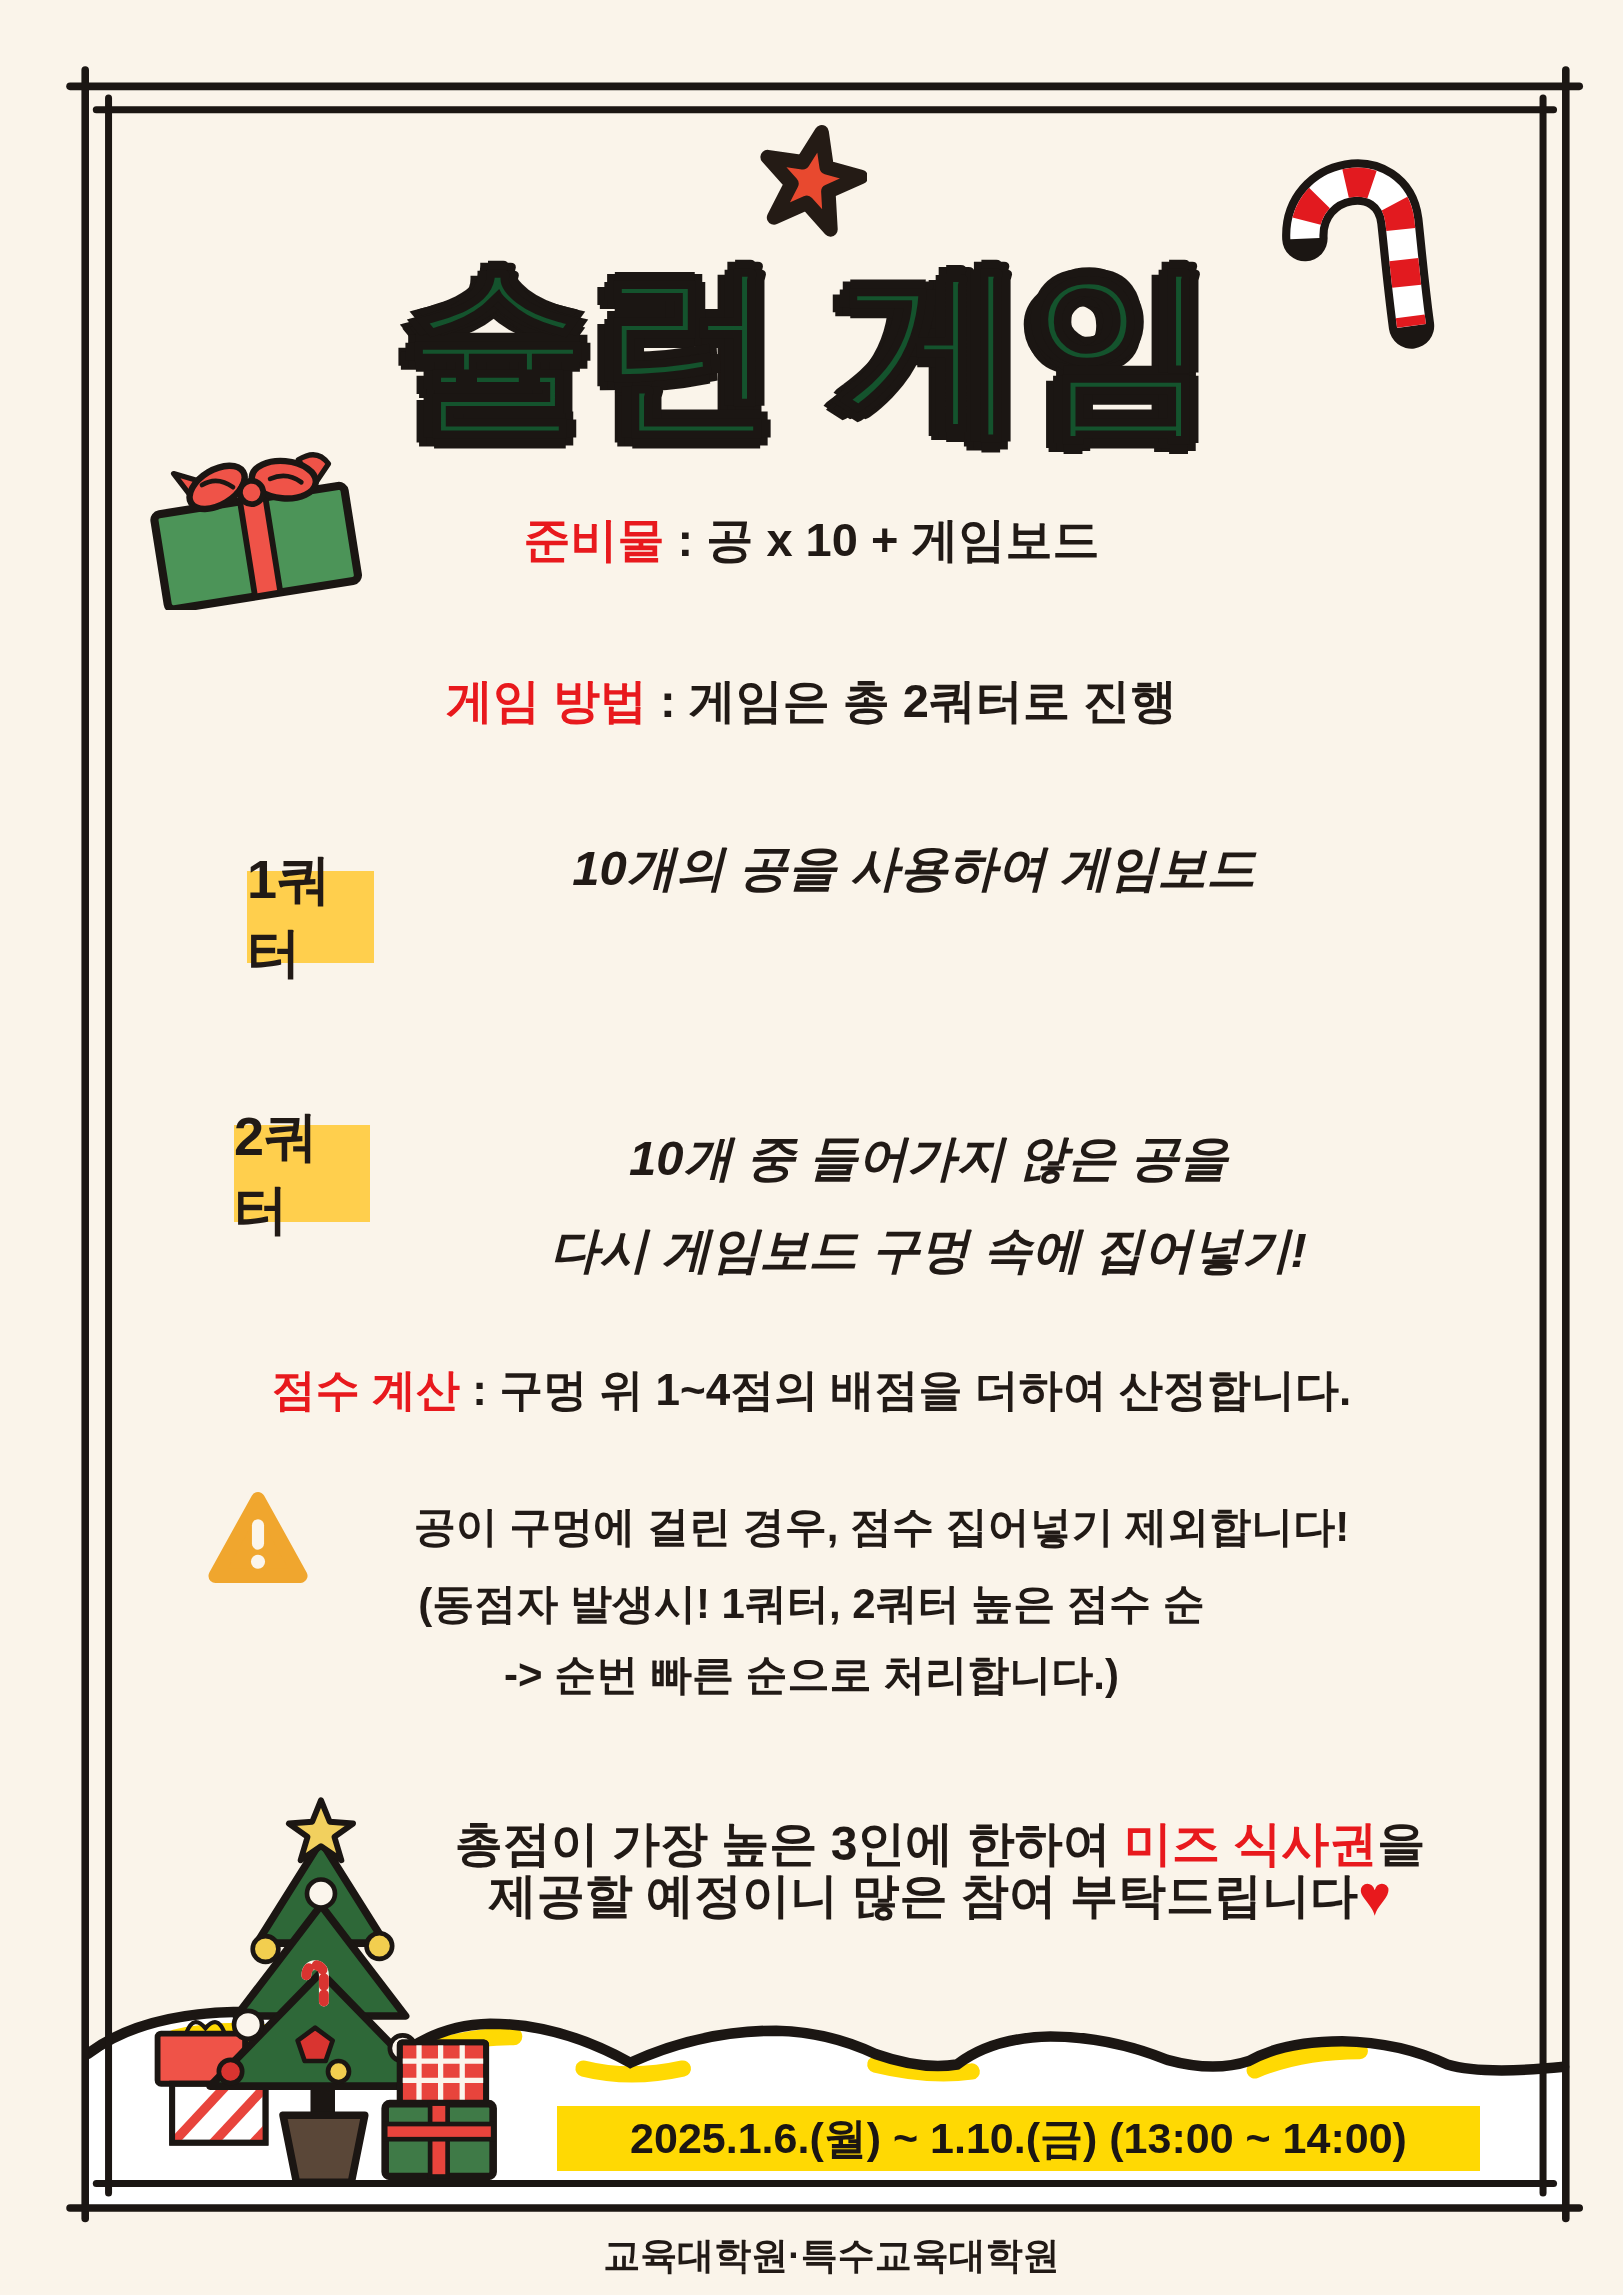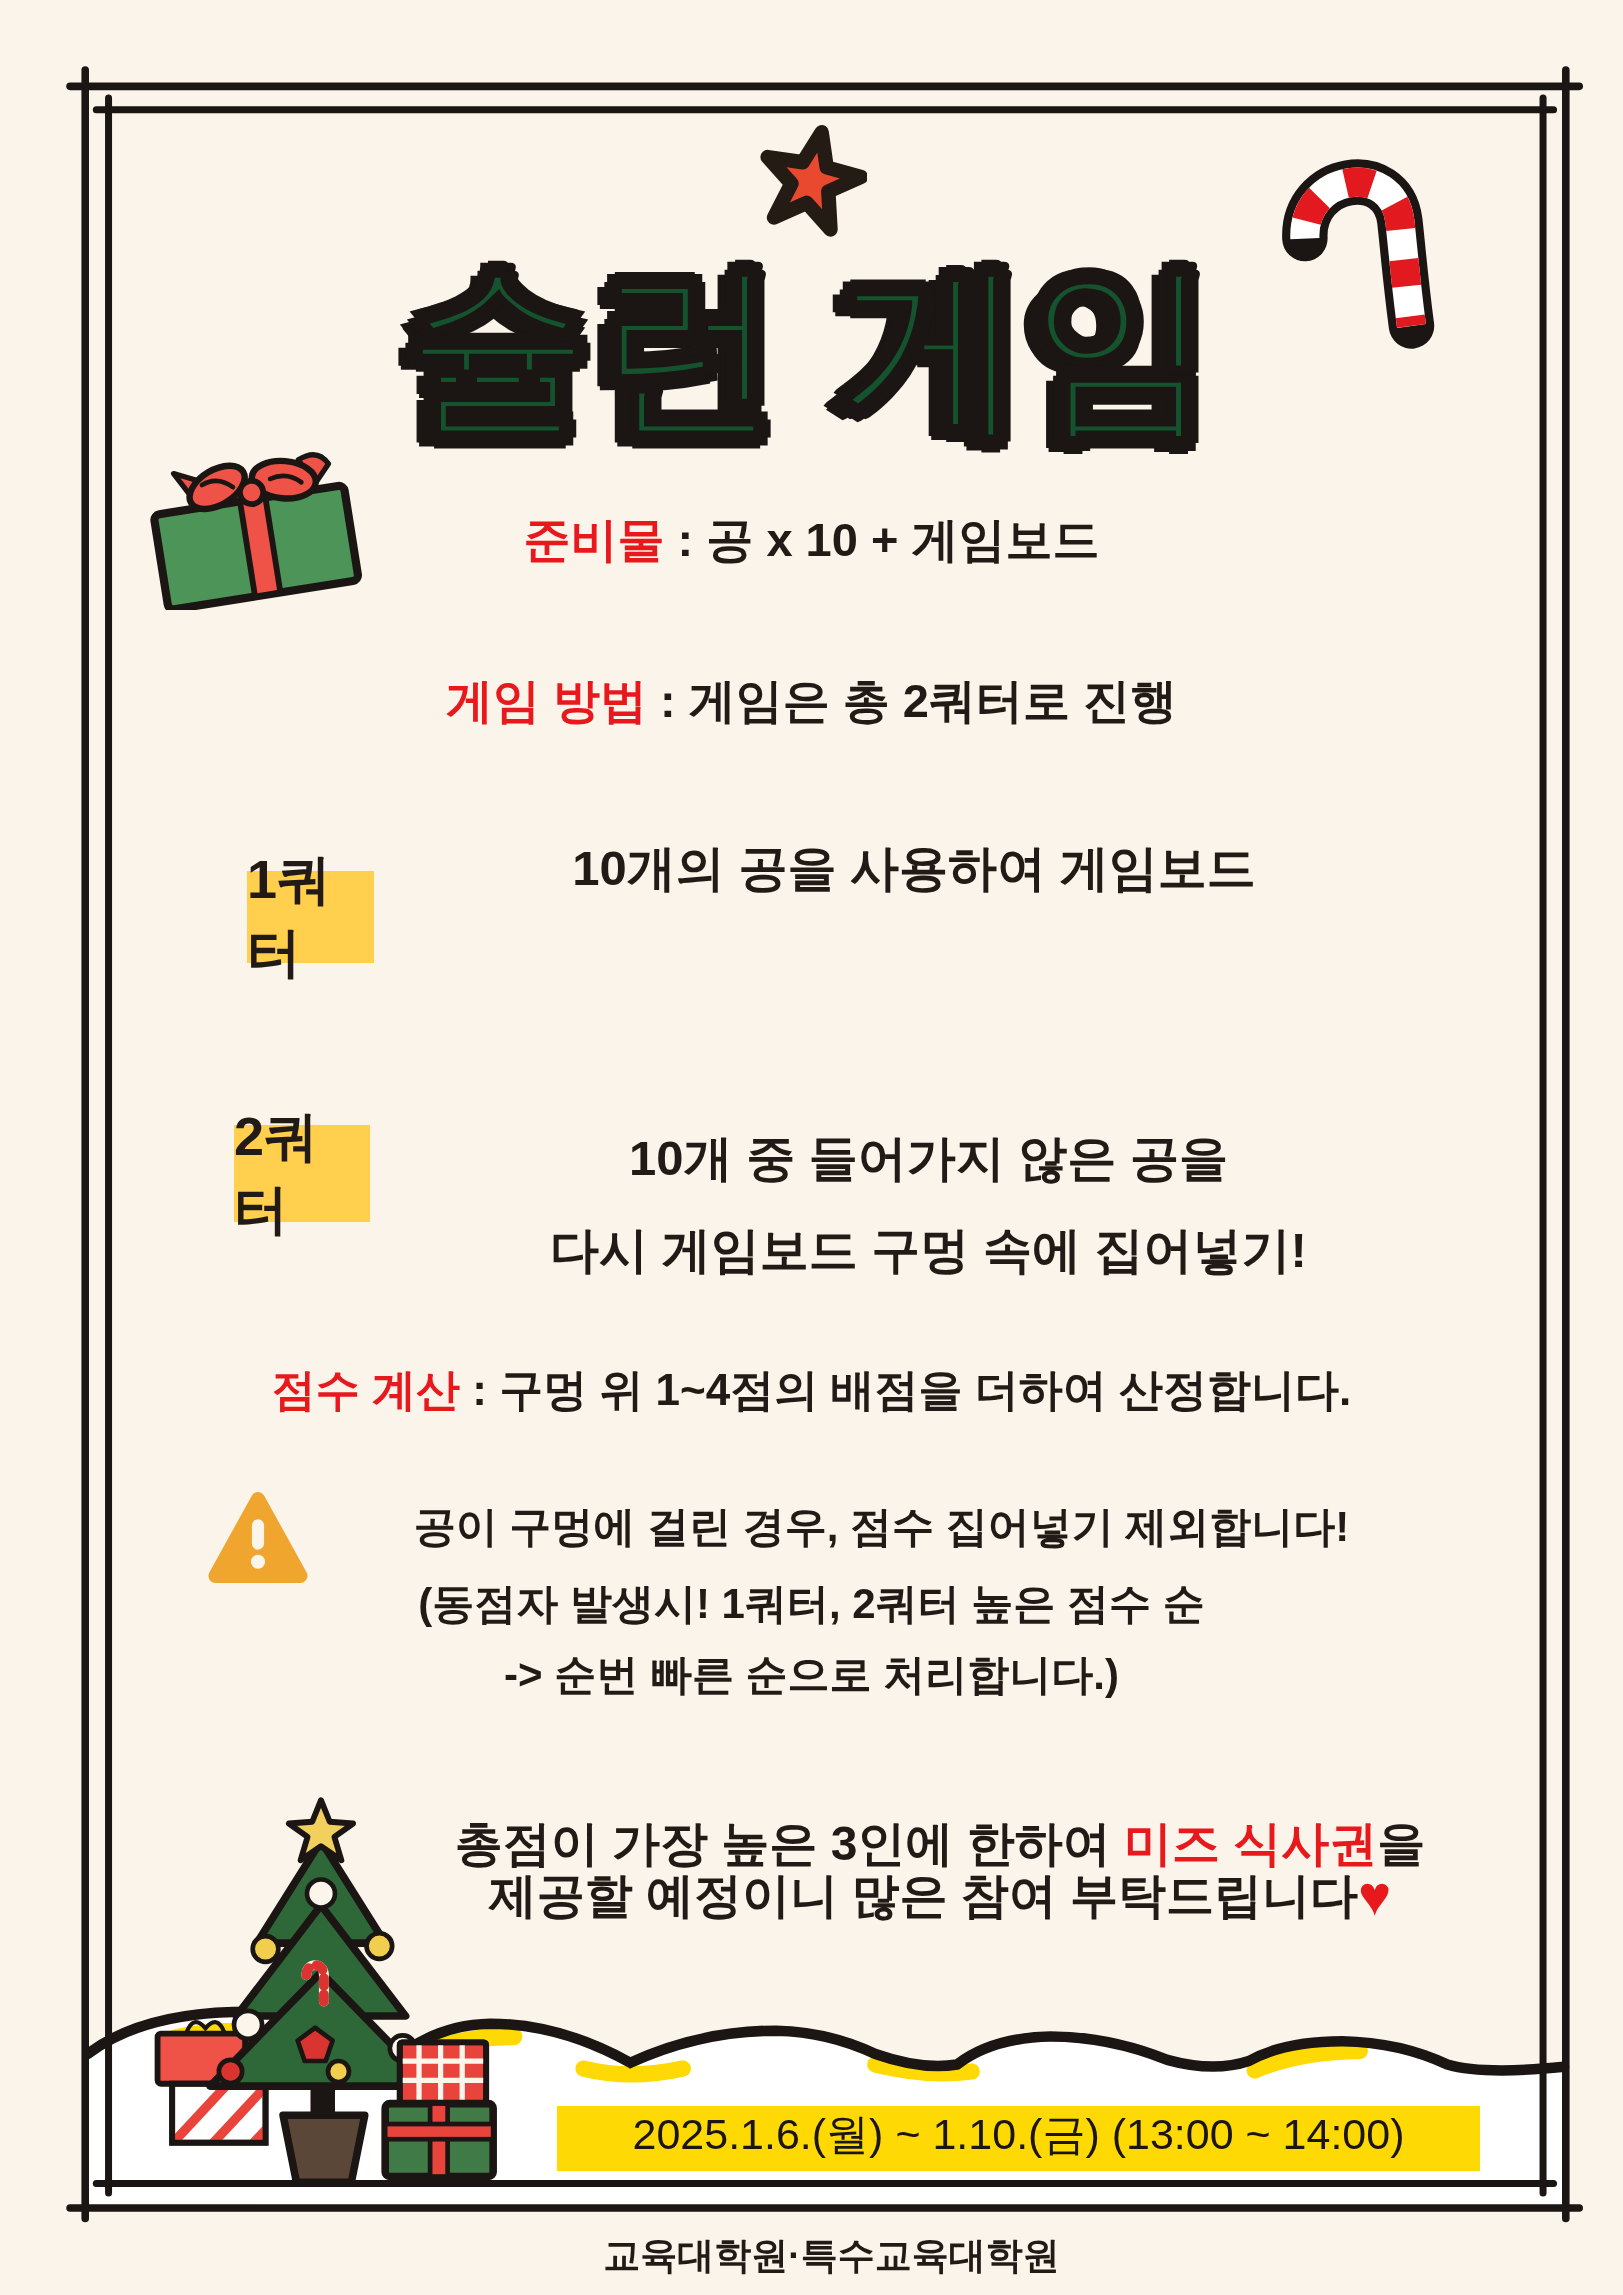--- a/index.html
+++ b/index.html
@@ -9,37 +9,37 @@
   .deco{position:absolute;z-index:3;}
   .txt{position:absolute;z-index:4;width:100%;text-align:center;font-weight:700;white-space:nowrap;color:#211A16;}
   .title{top:225px;font-size:186px;letter-spacing:3.5px;color:#14532d;font-weight:700;
          -webkit-text-stroke:2.3px #1B1613;
          text-shadow:-10.5px 0 #1B1613,10.5px 0 #1B1613,0 -10.5px #1B1613,0 10.5px #1B1613,
                      -7.6px -7.6px #1B1613,7.6px -7.6px #1B1613,-7.6px 7.6px #1B1613,7.6px 7.6px #1B1613,
                      -15px 9.3px #1B1613,-17.5px 4.7px #1B1613;}
   .red{color:#E8191D;}
   .supplies{top:509px;font-size:47px;}
   .method{top:670px;font-size:47px;}
-  .qlines{position:absolute;z-index:4;font-weight:700;text-align:center;font-size:49px;line-height:1.88;white-space:nowrap;}
+  .qlines{position:absolute;z-index:4;font-weight:700;text-align:center;font-size:49px;line-height:1.88;white-space:nowrap;font-style:italic;}
   .q1l{left:409px;top:822px;width:1010px;}
   .q2l{left:409px;top:1112px;width:1039px;}
   .badge{position:absolute;z-index:4;background:#FFCF4D;display:flex;align-items:center;justify-content:center;
          font-weight:700;font-size:54px;color:#211A16;}
   .badge1{left:247px;top:871px;width:127px;height:92px;}
   .badge2{left:234px;top:1125px;width:136px;height:97px;}
   .scoring{top:1361px;font-size:44px;}
   .warn1{top:1499px;font-size:42px;padding-left:140px;box-sizing:border-box;}
   .warn2{top:1576px;font-size:42px;}
   .warn3{top:1647px;font-size:42px;}
   .prize{position:absolute;z-index:4;left:257px;width:1366px;text-align:center;font-weight:700;font-size:48px;white-space:nowrap;}
   .prize1{top:1812px;}
   .prize2{top:1863px;}
   .heart{color:#E8191D;font-size:56px;vertical-align:-3.5px;}
   .schedule{position:absolute;z-index:2;left:557px;top:2106px;width:923px;height:65px;background:#FFD903;
-            display:flex;justify-content:center;font-weight:400;font-size:43px;color:#1B1613;white-space:nowrap;}
+            display:flex;align-items:center;justify-content:center;font-weight:700;font-size:43px;color:#1B1613;white-space:nowrap;}
   .footer{top:2231px;font-size:37px;padding-left:40px;box-sizing:border-box;}
 </style>
 </head>
 <body>
 
 <div class="page">
 
   <svg class="art" viewBox="0 0 2781 3933" preserveAspectRatio="none">
 
     <g>

